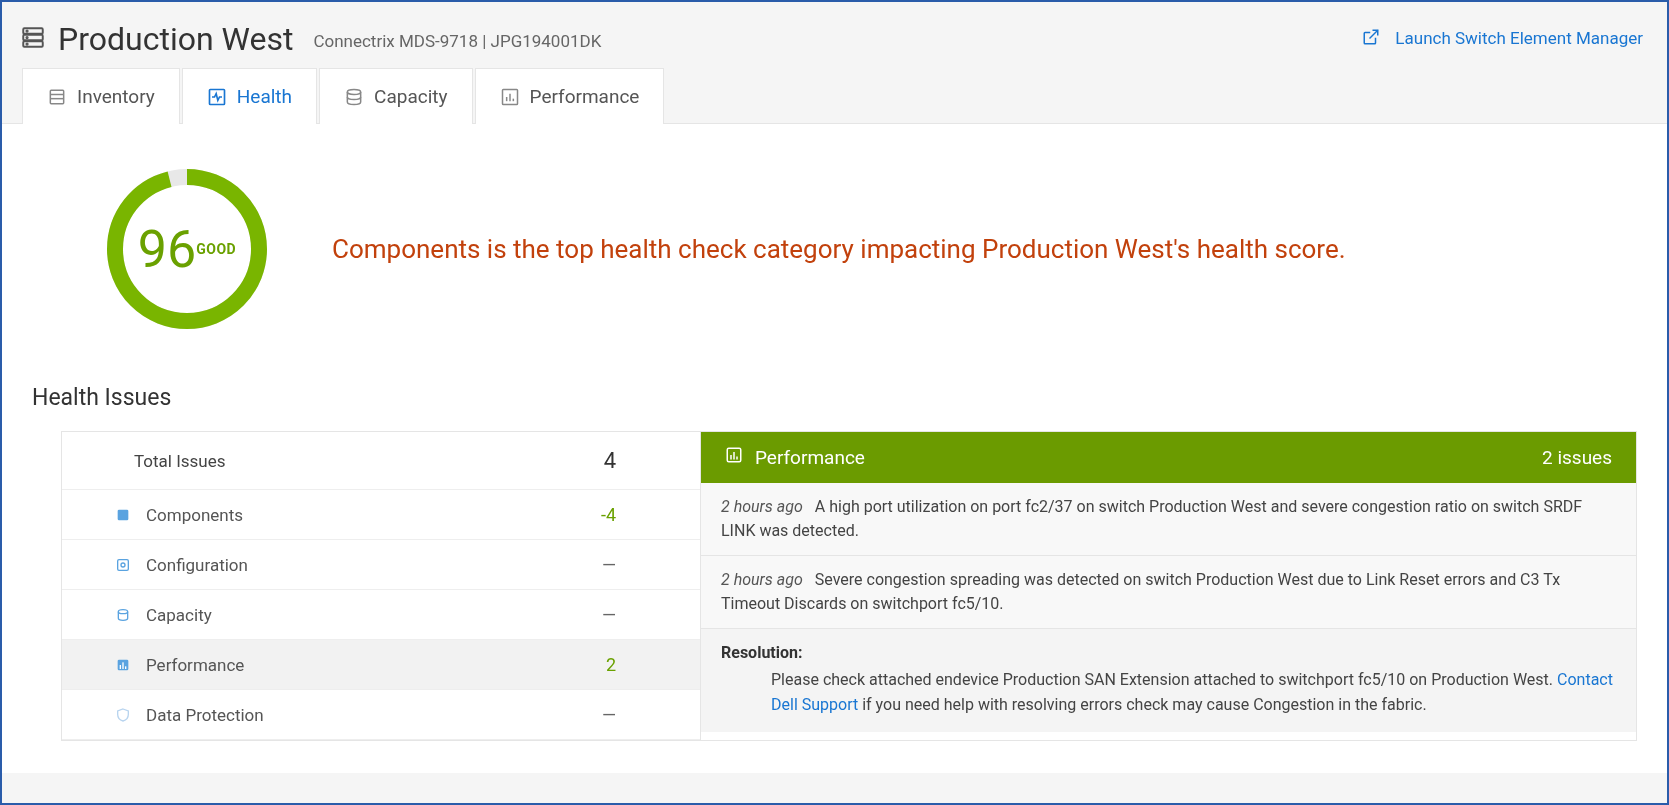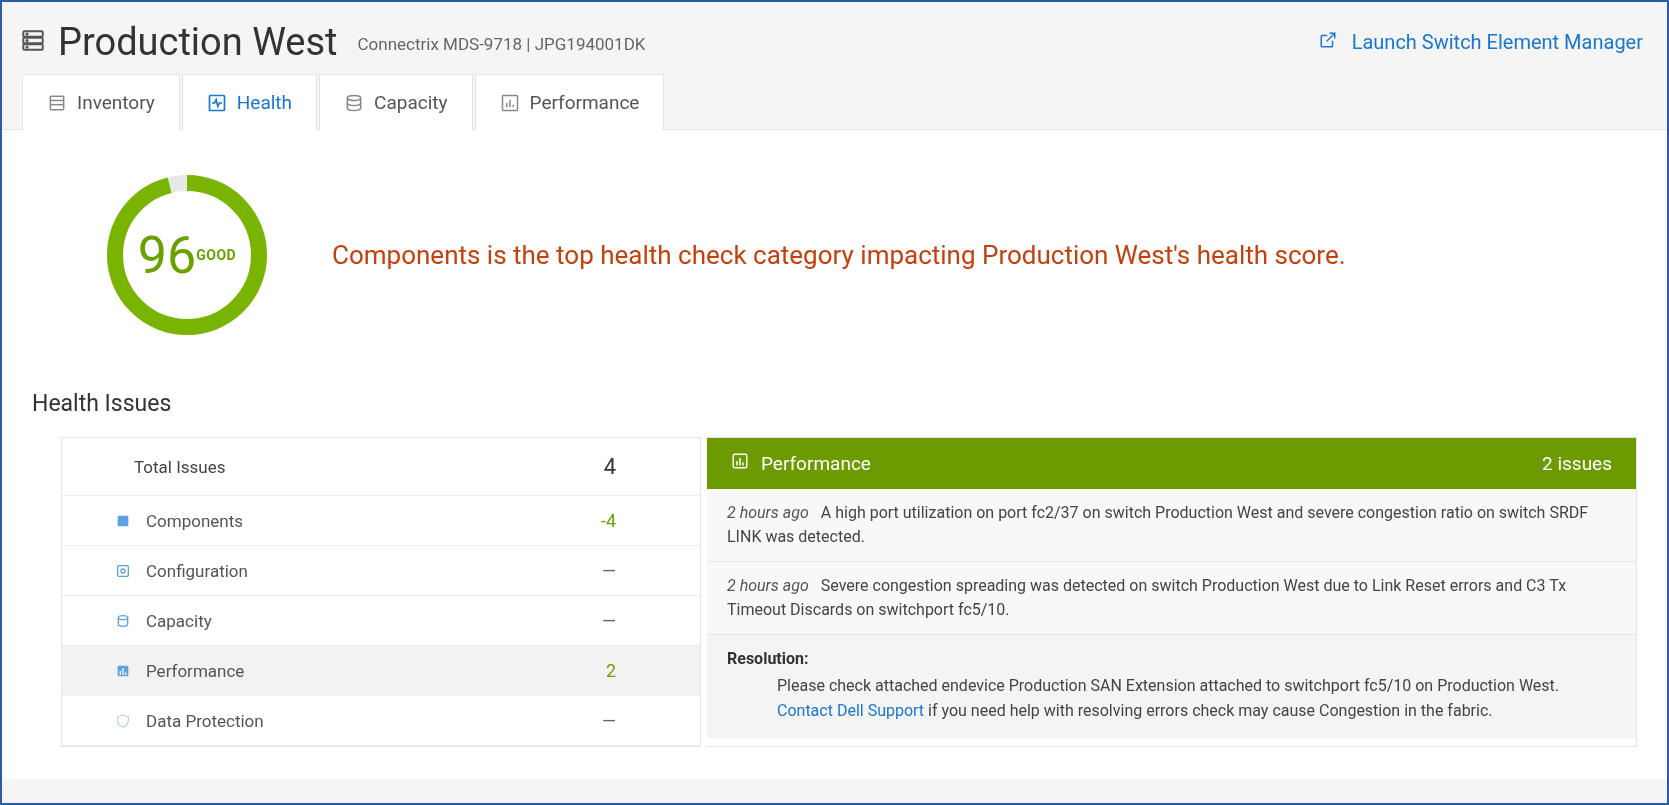--- a/index.html
+++ b/index.html
@@ -16,34 +16,34 @@
     display: flex;
     align-items: center;
     padding: 18px 24px 10px 18px;
     background: #f5f5f5;
   }
   .header .device-icon {
     margin-right: 12px;
     color: #555;
   }
   .header .title {
-    font-size: 38px;
+    font-size: 32px;
     font-weight: 400;
     color: #333;
     margin-right: 20px;
   }
   .header .subtitle {
     font-size: 17px;
     color: #666;
     margin-top: 4px;
   }
   .header .spacer { flex: 1; }
   .header .launch-link {
     color: #1976d2;
-    font-size: 20px;
+    font-size: 17px;
     text-decoration: none;
     display: flex;
     align-items: flex-start;
     gap: 15px;
   }
   .tabs {
     display: flex;
     background: #f5f5f5;
     padding: 0 20px;
     gap: 0;
@@ -120,21 +120,21 @@
     font-weight: 400;
   }
   .section-title {
     font-size: 23px;
     color: #333;
     margin-bottom: 20px;
     font-weight: 400;
   }
   .issues-grid {
     display: flex;
-    gap: 6px;
+    gap: 0;
     padding-left: 29px;
   }
   .issues-left {
     width: 640px;
     border: 1px solid #e5e5e5;
   }
   .issues-right {
     flex: 1;
     border: 1px solid #e5e5e5;
     border-left: none;

